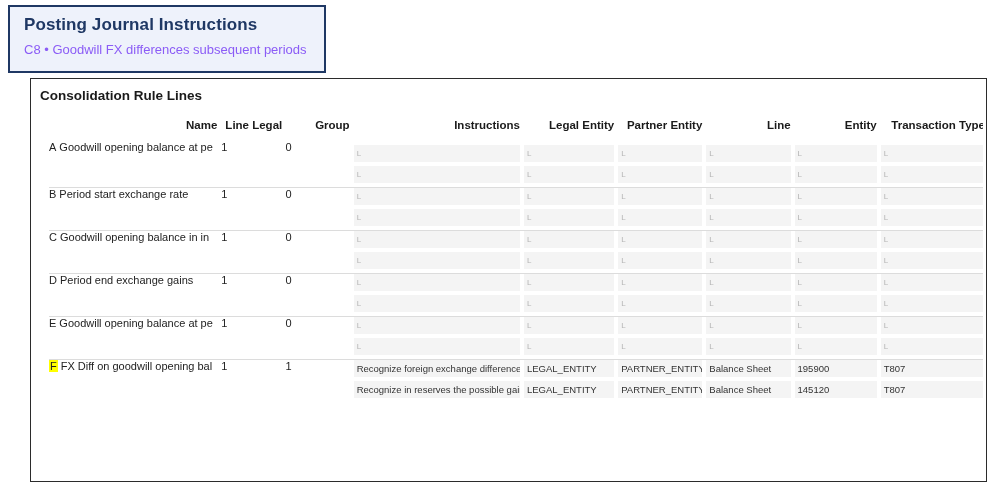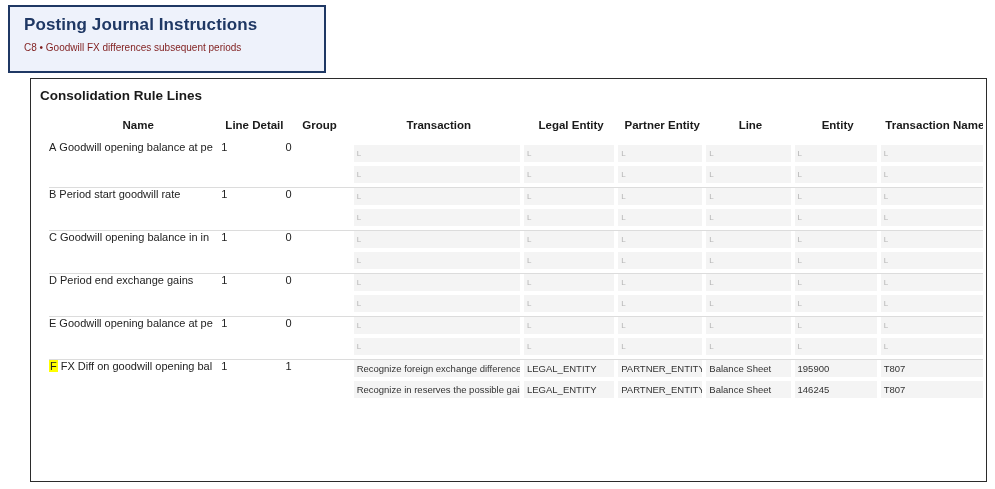--- a/index.html
+++ b/index.html
@@ -30,22 +30,22 @@
   }
   .header-title {
     font-size: 17px;
     font-weight: bold;
     color: #1f3864;
     letter-spacing: .1px;
     margin: 0 0 7px 0;
     line-height: 1.1;
   }
   .header-sub {
-    font-size: 10px;
-    color: #7f1d1d;
+    font-size: 13px;
+    color: #8b5cf6;
     line-height: 1.2;
   }
 
   
   .panel {
     position: absolute;
     left: 30px;
     top: 78px;
     width: 957px;
     height: 404px;
@@ -71,21 +71,21 @@
 
   table.rules {
     border-collapse: collapse;
     width: 940px;
     table-layout: fixed;
   }
   table.rules th {
     font-size: 11.5px;
     font-weight: bold;
     color: #1a1a1a;
-    text-align: center;
+    text-align: right;
     padding: 6px 4px 10px 4px;
     vertical-align: bottom;
     white-space: nowrap;
   }
   table.rules td {
     font-size: 11px;
     color: #222;
     padding: 0;
     vertical-align: top;
   }
@@ -175,28 +175,28 @@
             <col class="c-desc">
           <col class="c-le">
             <col class="c-pe">
             <col class="c-cube">
             <col class="c-acct">
             <col class="c-tt">
         </colgroup>
         <thead>
           <tr>
             <th style="padding-left:10px;">Name</th>
-            <th>Line Detail</th>
+            <th>Line Legal</th>
             <th>Group</th>
-            <th>Transaction</th>
+            <th>Instructions</th>
             <th>Legal Entity</th>
             <th>Partner Entity</th>
             <th>Line</th>
             <th>Entity</th>
-            <th>Transaction Name</th>
+            <th>Transaction Type</th>
           </tr>
         </thead>
         <tbody id="rule-rows">
             <tr class="rowgroup first">
               <td class="name-cell"><span class="name-letter">A</span><span>Goodwill opening balance at pe</span></td>
               <td class="num-cell">1</td>
               <td class="num-cell">0</td>
               <td class="subcell">
                 <div class="field blank"></div>
                 <div class="field blank"></div>
@@ -216,21 +216,21 @@
               <td class="subcell">
                 <div class="field blank"></div>
                 <div class="field blank"></div>
               </td>
               <td class="subcell">
                 <div class="field blank"></div>
                 <div class="field blank"></div>
               </td>
             </tr>
             <tr class="rowgroup">
-              <td class="name-cell"><span class="name-letter">B</span><span>Period start goodwill rate</span></td>
+              <td class="name-cell"><span class="name-letter">B</span><span>Period start exchange rate</span></td>
               <td class="num-cell">1</td>
               <td class="num-cell">0</td>
               <td class="subcell">
                 <div class="field blank"></div>
                 <div class="field blank"></div>
               </td>
               <td class="subcell">
                 <div class="field blank"></div>
                 <div class="field blank"></div>
               </td>
@@ -353,21 +353,21 @@
               <td class="subcell">
                 <div class="field filled">PARTNER_ENTITY</div>
                 <div class="field filled">PARTNER_ENTITY</div>
               </td>
               <td class="subcell">
                 <div class="field filled">Balance Sheet</div>
                 <div class="field filled">Balance Sheet</div>
               </td>
               <td class="subcell">
                 <div class="field filled">195900</div>
-                <div class="field filled">146245</div>
+                <div class="field filled">145120</div>
               </td>
               <td class="subcell">
                 <div class="field filled">T807</div>
                 <div class="field filled">T807</div>
               </td>
             </tr>
           </tbody>
       </table>
     </div>
   </div>

